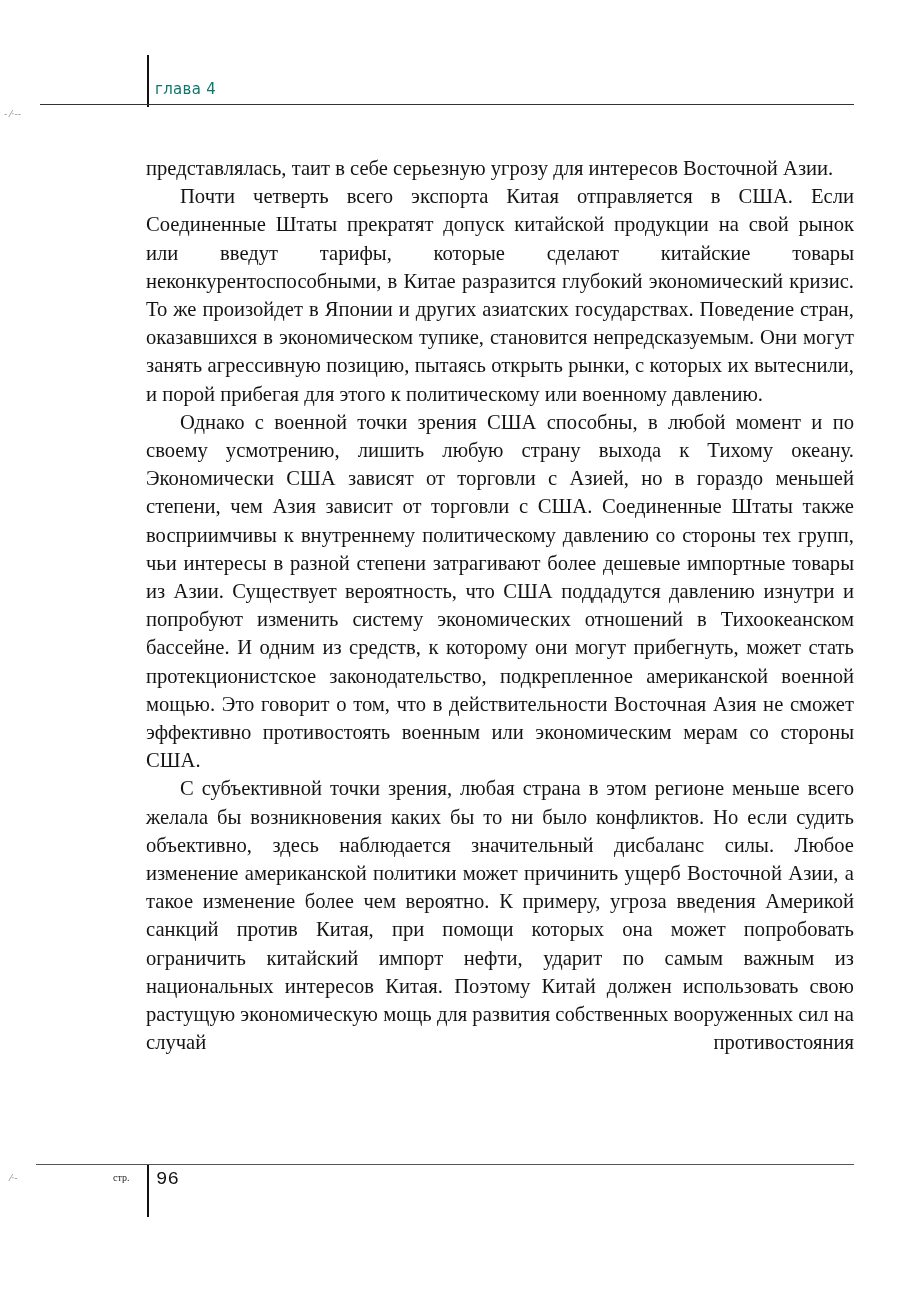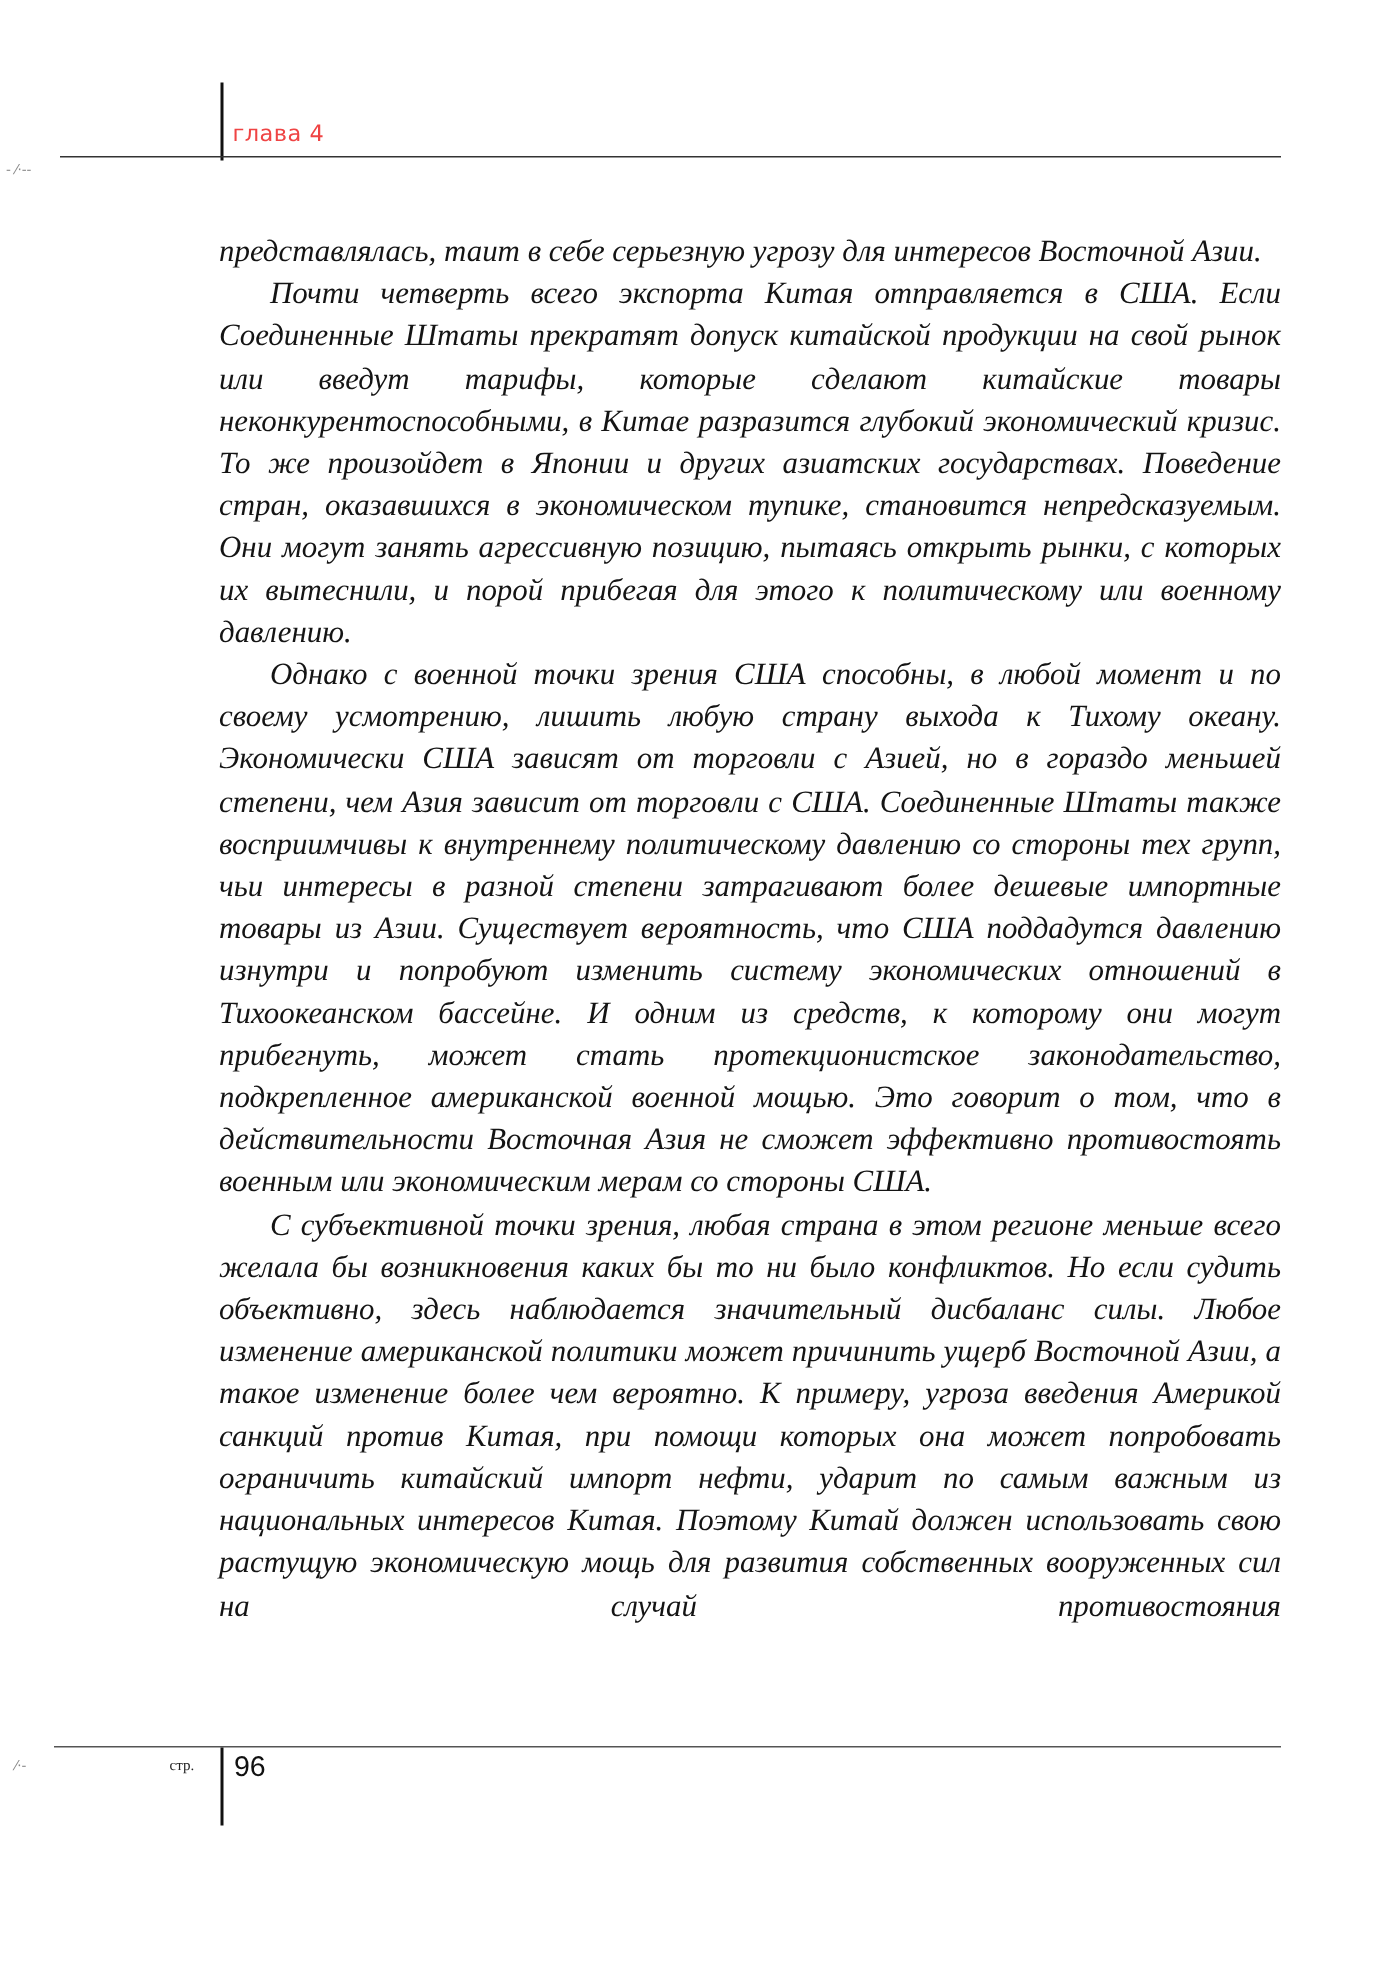--- a/index.html
+++ b/index.html
@@ -1,28 +1,28 @@
 <!DOCTYPE html>
 <html><head>
 <meta charset="utf-8">
 <style>
   html, body { margin: 0; padding: 0; background: #ffffff; }
   body { width: 921px; height: 1315px; position: relative; overflow: hidden; }
   .page { position: absolute; left: 0; top: 0; width: 921px; height: 1315px; background: #fff; color: #111; }
   .hdr-vline { position: absolute; left: 147px; top: 55px; width: 2px; height: 52px; background: #111; }
   .hdr-hline { position: absolute; left: 40px; top: 104px; width: 814px; height: 1px; background: #333; }
-  .hdr-text { position: absolute; left: 155px; top: 80px; font-family: "DejaVu Sans", sans-serif; font-size: 15px; color: #ef4444; letter-spacing: 0.3px; }
+  .hdr-text { position: absolute; left: 155px; top: 80px; font-family: "DejaVu Sans", sans-serif; font-size: 15px; color: #0f766e; letter-spacing: 0.3px; }
   .smudge { position: absolute; font-family: "DejaVu Sans", sans-serif; font-size: 9px; color: #888; }
   .body-text { position: absolute; left: 146px; top: 154px; width: 708px; font-family: "Liberation Serif", serif; font-size: 20.6px; line-height: 28.2px; color: #141414; }
-  .body-text p { margin: 0; text-align: justify; text-align-last: left; font-style: italic; }
+  .body-text p { margin: 0; text-align: justify; text-align-last: left; }
   .body-text p.indent { text-indent: 34px; }
   .ftr-hline { position: absolute; left: 36px; top: 1164px; width: 818px; height: 1px; background: #555; }
   .ftr-vline { position: absolute; left: 147px; top: 1165px; width: 2px; height: 52px; background: #111; }
   .ftr-label { position: absolute; left: 113px; top: 1172px; font-family: "Liberation Serif", serif; font-size: 10px; color: #222; }
-  .ftr-num { position: absolute; left: 156px; top: 1168px; font-family: Liberation Sans, sans-serif; font-size: 19px; color: #111; }
+  .ftr-num { position: absolute; left: 156px; top: 1168px; font-family: Liberation Mono, monospace; font-size: 19px; color: #111; }
 </style>
 </head>
 <body>
 
 <div class="page">
 
   <div class="smudge" style="left:4px; top:109px;">- ⁄·‐‐</div>
   <div class="smudge" style="left:10px; top:1173px;">⁄·‐</div>
 
   <div class="hdr-vline"></div>

